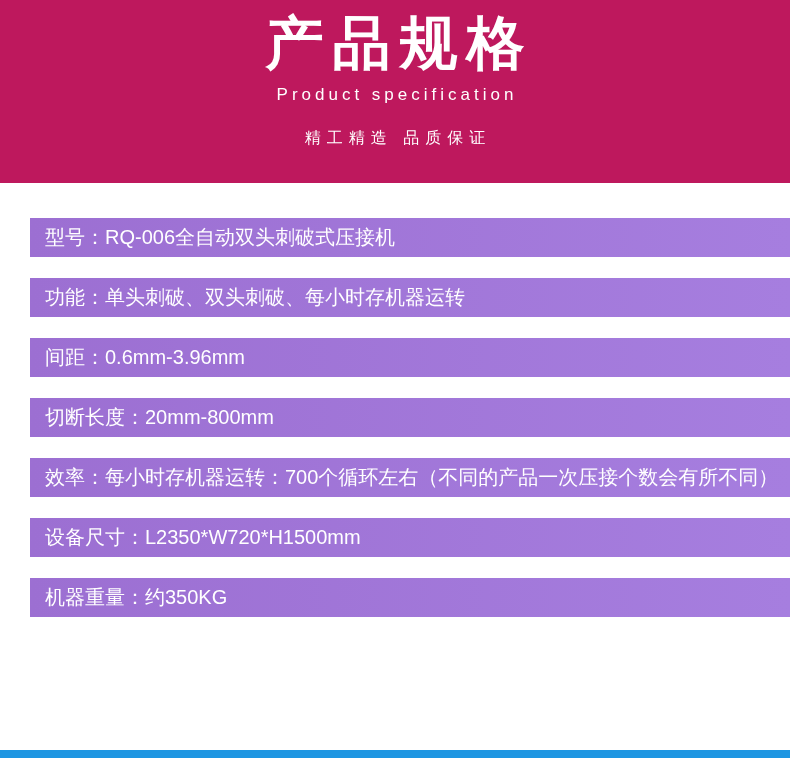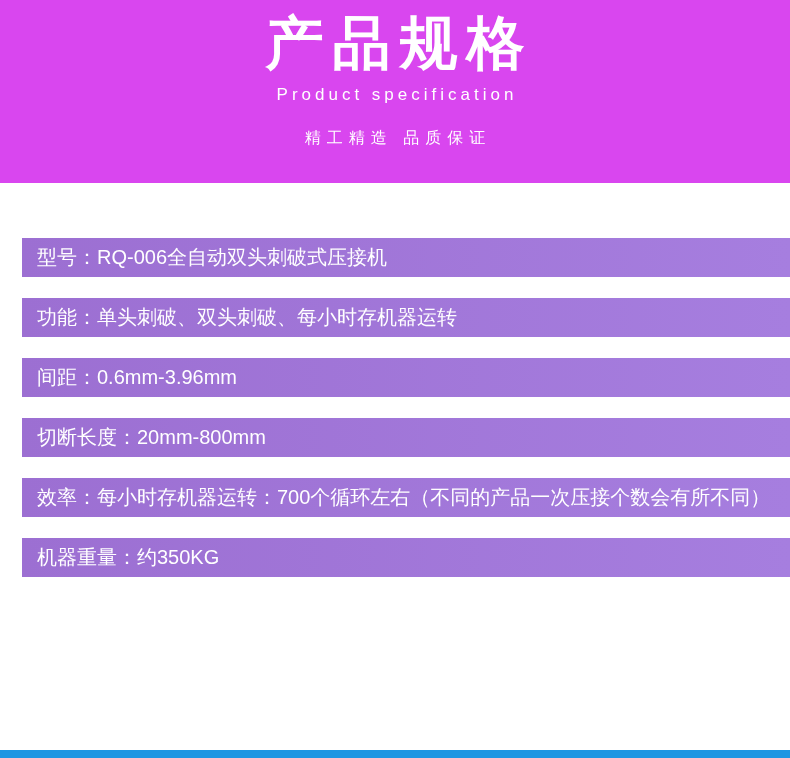--- a/index.html
+++ b/index.html
@@ -12,21 +12,21 @@
     position: relative;
     width: 790px;
     height: 758px;
     background: #ffffff;
     overflow: hidden;
   }
   
   .header {
     width: 790px;
     height: 183px;
-    background: #d946ef;
+    background: #be185d;
     display: flex;
     flex-direction: column;
     align-items: center;
     box-sizing: border-box;
     padding-top: 10px;
   }
   .header-title {
     color: #ffffff;
     font-size: 58px;
     font-weight: bold;
@@ -47,21 +47,22 @@
   .header-sub-cn {
     color: #ffffff;
     font-size: 16px;
     letter-spacing: 6px;
     text-indent: 6px;
     margin-top: 23px;
     white-space: nowrap;
   }
   
   .spec-list {
-    padding-top: 55px;
+    padding-top: 35px;
+    margin-left: 8px;
   }
   .spec-row {
     margin-left: 22px;
     margin-bottom: 21px;
     height: 39px;
     line-height: 39px;
     background: linear-gradient(90deg, #9c6fd2 0%, #a67edf 100%);
     color: #ffffff;
     font-size: 20px;
     padding-left: 15px;
@@ -88,18 +89,19 @@
     <div class="header-sub-en">Product specification</div>
     <div class="header-sub-cn">精工精造 品质保证</div>
   </div>
 
   <div class="spec-list">
     <div class="spec-row">型号：RQ-006全自动双头刺破式压接机</div>
     <div class="spec-row">功能：单头刺破、双头刺破、每小时存机器运转</div>
     <div class="spec-row">间距：0.6mm-3.96mm</div>
     <div class="spec-row">切断长度：20mm-800mm</div>
     <div class="spec-row">效率：每小时存机器运转：700个循环左右（不同的产品一次压接个数会有所不同）</div>
+    <div class="spec-row">设备尺寸：L2350*W720*H1500mm</div>
     <div class="spec-row">机器重量：约350KG</div>
   </div>
 
   <div class="footer-bar"></div>
 
 </div>
 
 </body></html>

